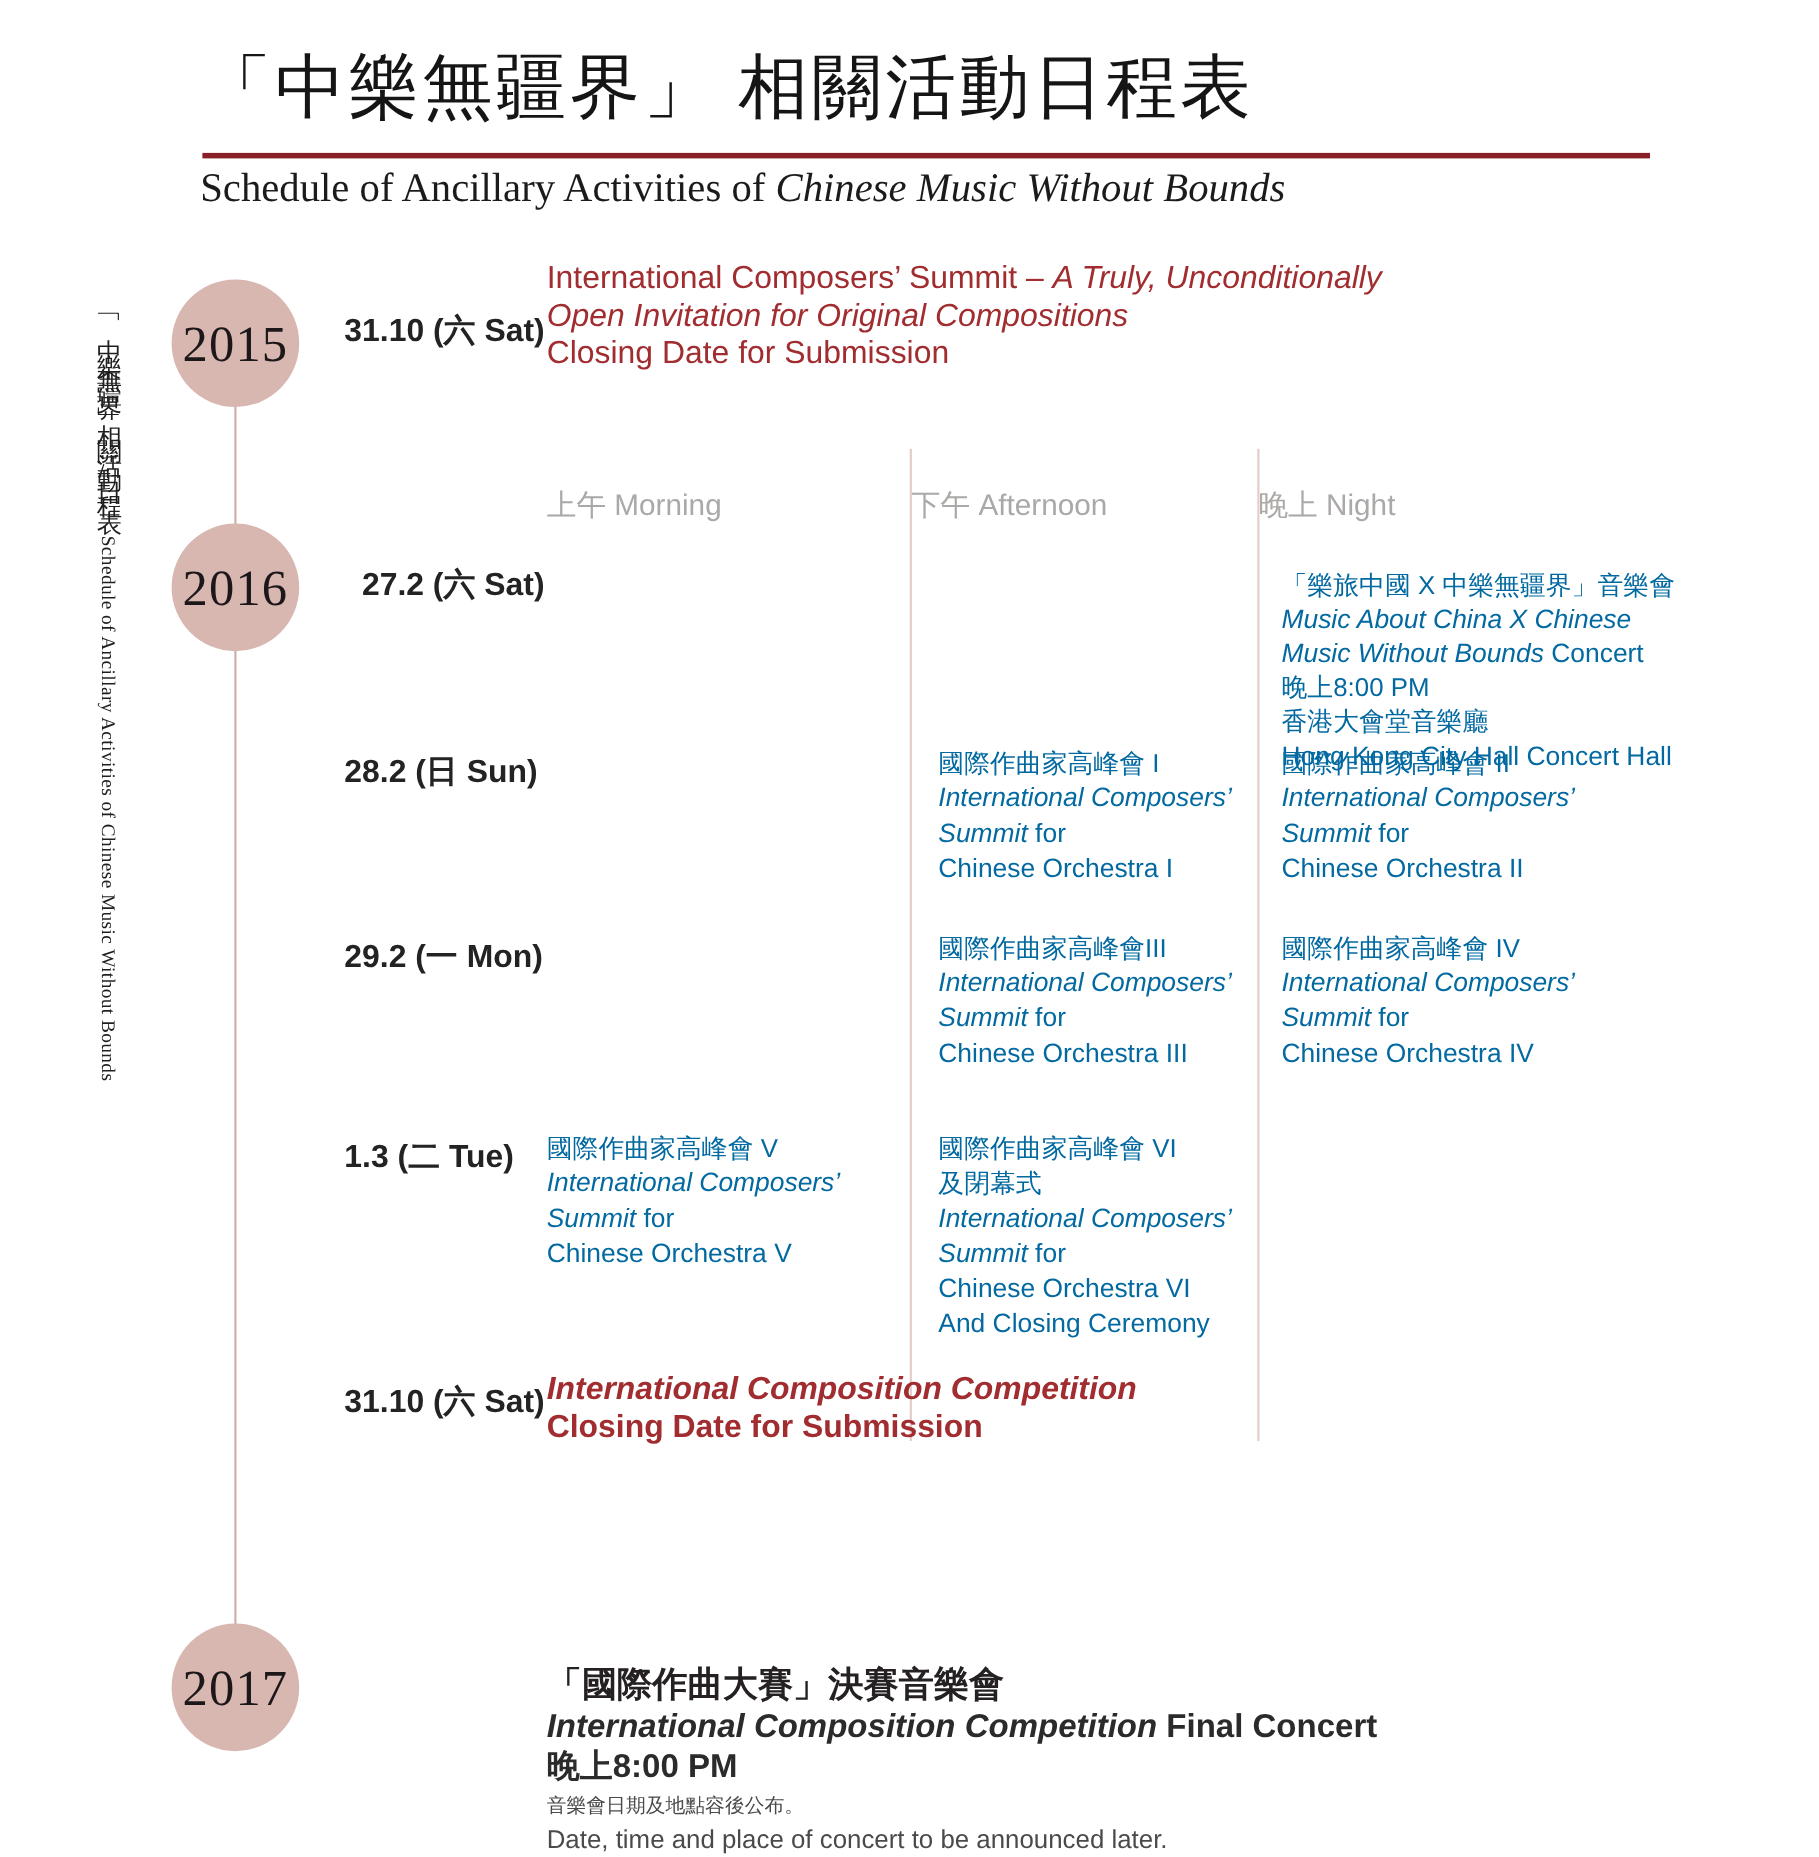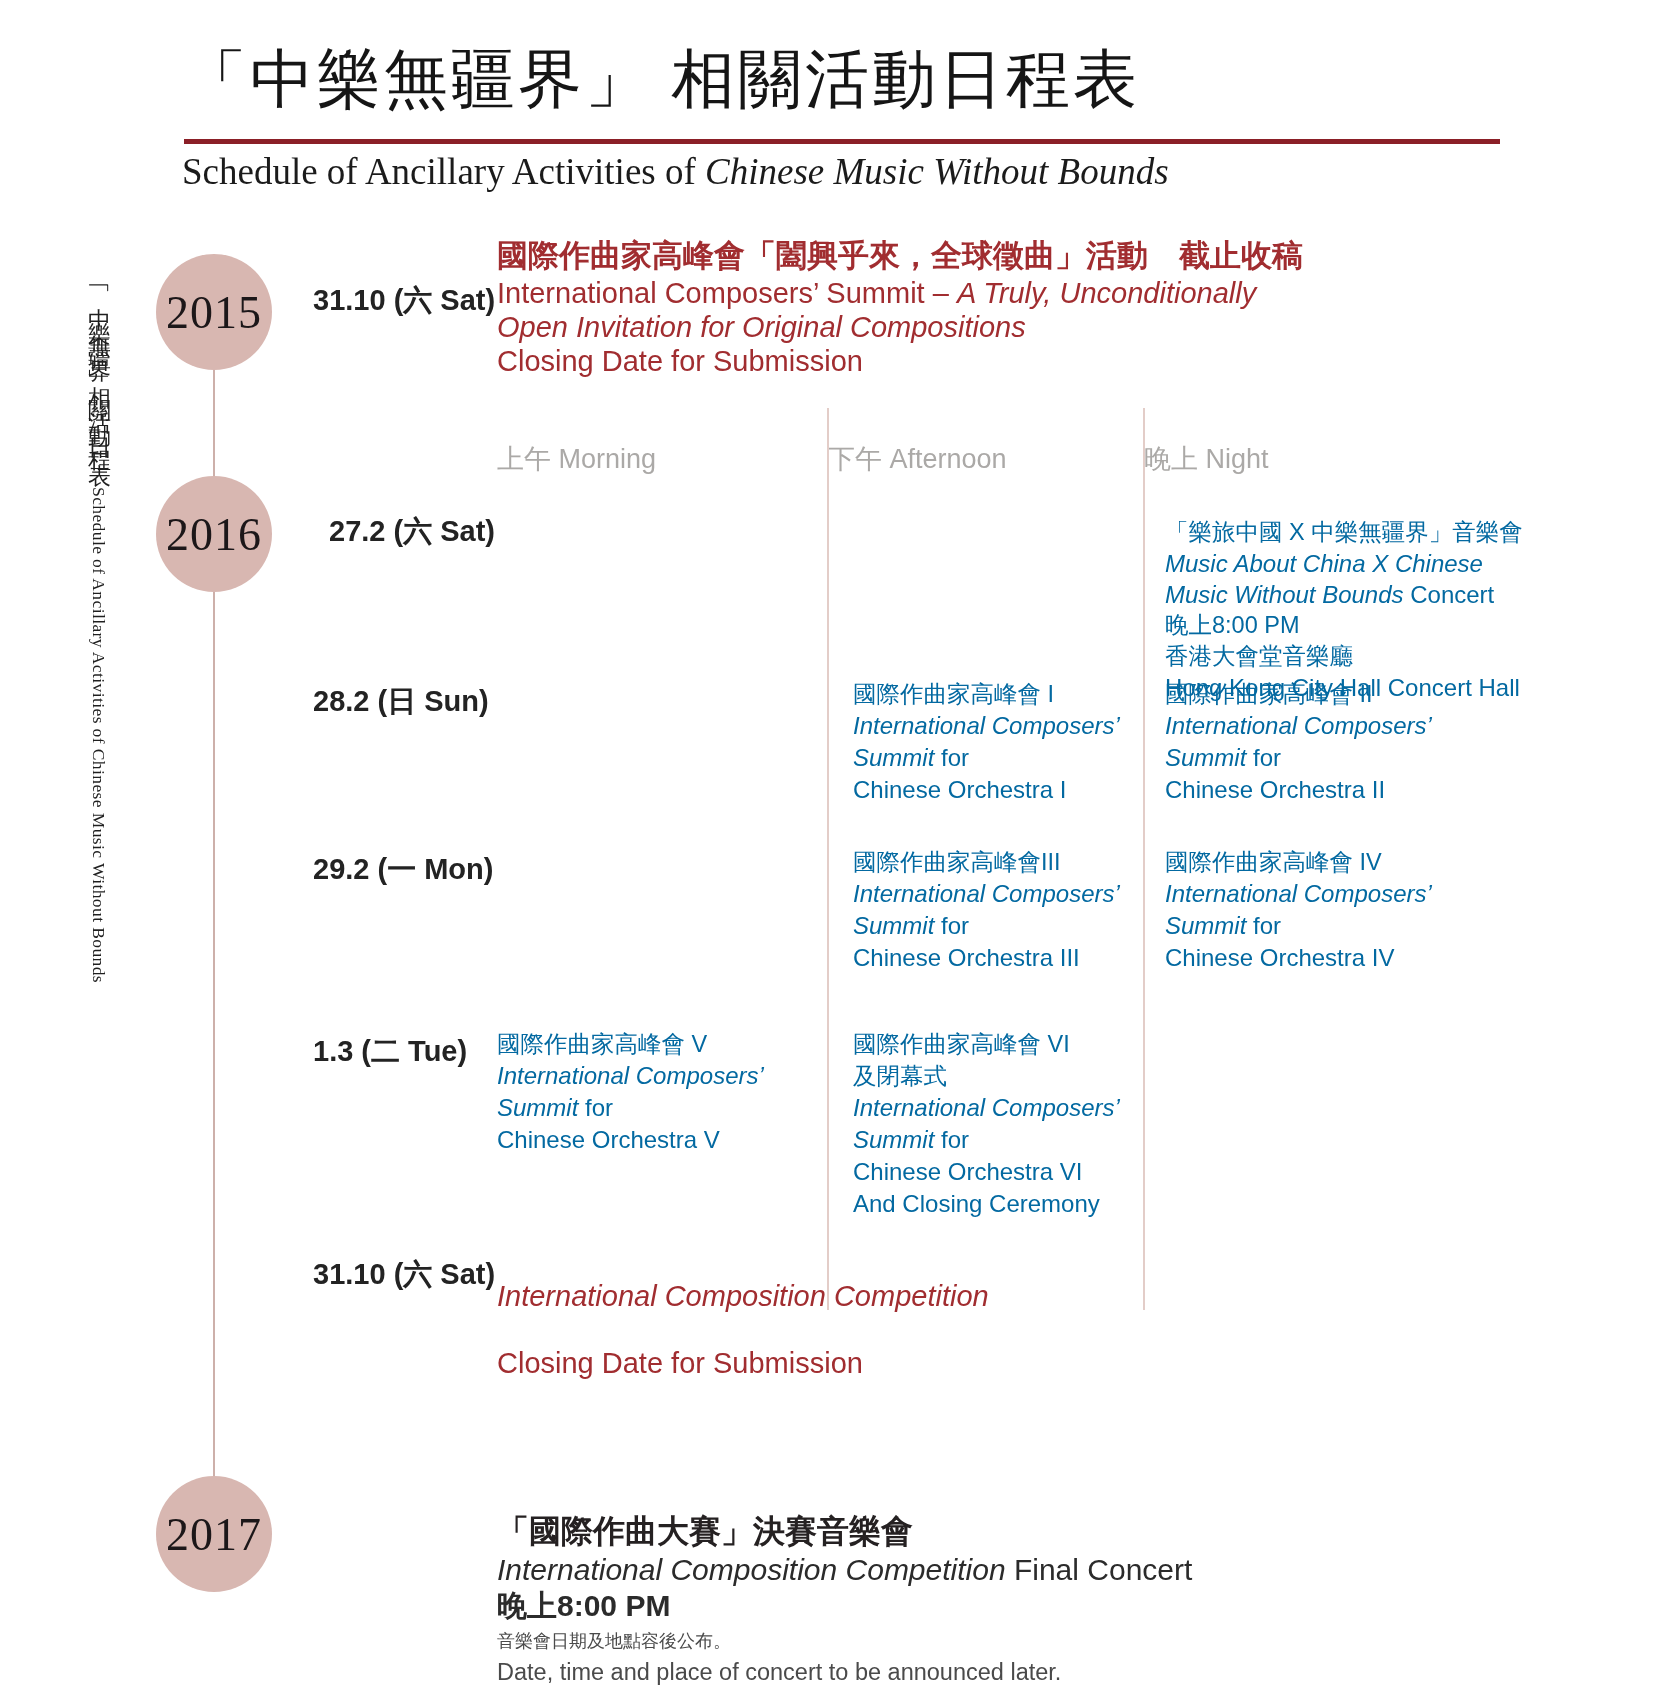--- a/index.html
+++ b/index.html
@@ -1,21 +1,21 @@
 <!DOCTYPE html>
 <html><head>
 <meta charset="utf-8">
 <style>
   html,body{margin:0;padding:0;background:#ffffff;}
   .page{position:relative;width:1654px;height:1688px;background:#ffffff;overflow:hidden;}
   .abs{position:absolute;}
   .sans{font-family:"Liberation Sans","DejaVu Sans",sans-serif;}
   .serif{font-family:"Liberation Serif","DejaVu Serif",serif;text-align:center;}
   .it{font-style:italic;}
-  .strong{font-weight:400;margin-top:33px;}
+  .strong{font-weight:700;}
 
   .page-title{font-size:64px;letter-spacing:3px;color:#151515;font-weight:500;white-space:nowrap;}
   .title-rule{background:#8B1F27;height:5px;}
   .subtitle{font-size:37px;color:#1b1b1b;white-space:nowrap;}
 
   .sidebar{writing-mode:vertical-rl;text-orientation:mixed;color:#1f1f1f;}
   .sidebar-cjk{font-size:23px;letter-spacing:13px;}
   .sidebar-en{font-size:17.5px;letter-spacing:0.4px;padding-top:28px;}
 
   .timeline-line{width:2px;background:#CDB0AA;}
@@ -61,21 +61,20 @@
   </div>
   <div class="abs circle" style="left:156px;top:476px;">
     <span class="yr">2016</span>
   </div>
   <div class="abs circle" style="left:156px;top:1476px;">
     <span class="yr">2017</span>
   </div>
 
   <div class="abs date" style="left:313px;top:281px;">31.10 (六 Sat)</div>
   <div class="abs" style="left:497px;top:236px;">
-    <div class="red-title">國際作曲家高峰會「闔興乎來，全球徵曲」活動　截止收稿</div>
     <div class="red-line"><span>International Composers’ Summit – </span><span class="it">A Truly, Unconditionally</span></div>
     <div class="red-line it">Open Invitation for Original Compositions</div>
     <div class="red-line">Closing Date for Submission</div>
   </div>
 
   <div class="abs col-header" style="left:497px;top:441px;width:331px;">上午 Morning</div>
   <div class="abs col-header" style="left:828px;top:441px;width:316px;">下午 Afternoon</div>
   <div class="abs col-header" style="left:1144px;top:441px;width:356px;">晚上 Night</div>
   <div class="abs vdiv" style="left:827px;top:408px;height:902px;"></div>
   <div class="abs vdiv" style="left:1143px;top:408px;height:902px;"></div>

